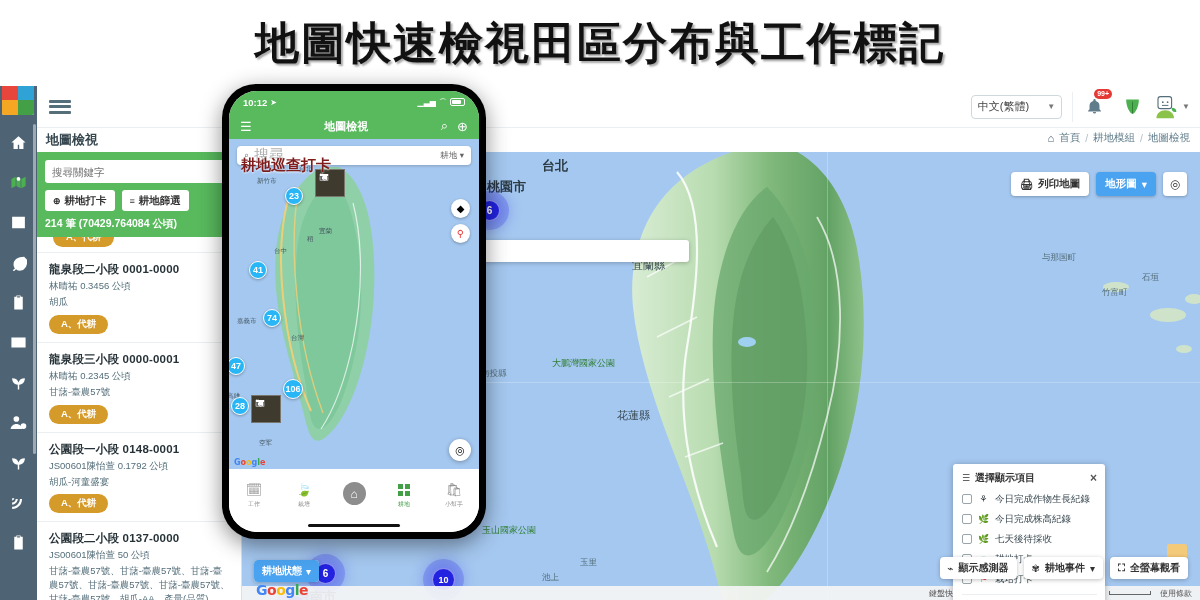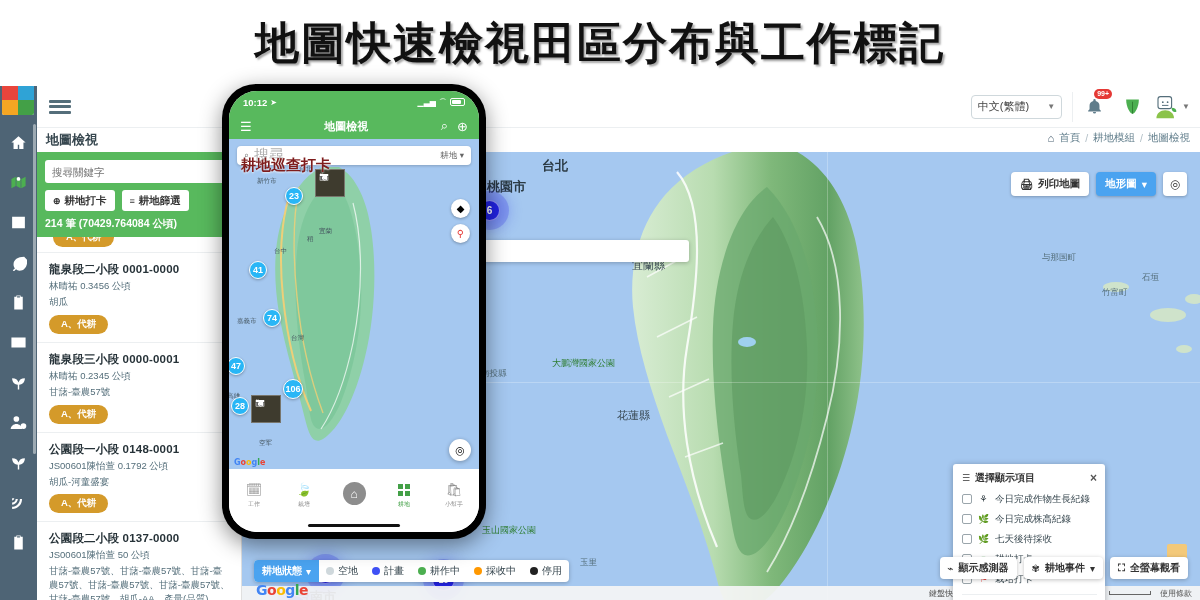--- a/index.html
+++ b/index.html
@@ -613,42 +613,20 @@
         
         
       </div>
     </div>
 
     <div id="status-bar">
       <div id="status-btn">
         <span>耕地狀態</span>
         <span>▾</span>
       </div>
-      <div id="status-items" style="display:flex;">
-          <div class="st-item">
-            <span class="st-dot" style="background: rgb(207, 216, 220);"></span>
-            <span>空地</span>
-          </div>
-          <div class="st-item">
-            <span class="st-dot" style="background: rgb(63, 81, 245);"></span>
-            <span>計畫</span>
-          </div>
-          <div class="st-item">
-            <span class="st-dot" style="background: rgb(76, 175, 80);"></span>
-            <span>耕作中</span>
-          </div>
-          <div class="st-item">
-            <span class="st-dot" style="background: rgb(255, 152, 0);"></span>
-            <span>採收中</span>
-          </div>
-          <div class="st-item">
-            <span class="st-dot" style="background: rgb(33, 33, 33);"></span>
-            <span>停用</span>
-          </div>
-        </div>
     </div>
 
     <div id="map-tiny-btn"></div>
 
     <div id="bottom-tools">
       <div class="bt">
         <span>⌁</span>
         <span>顯示感測器</span>
       </div>
       <div class="bt">

